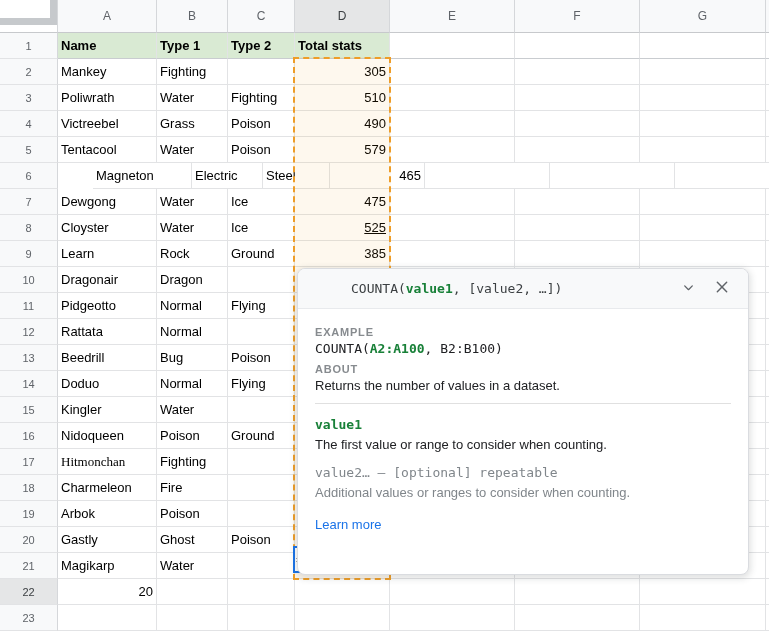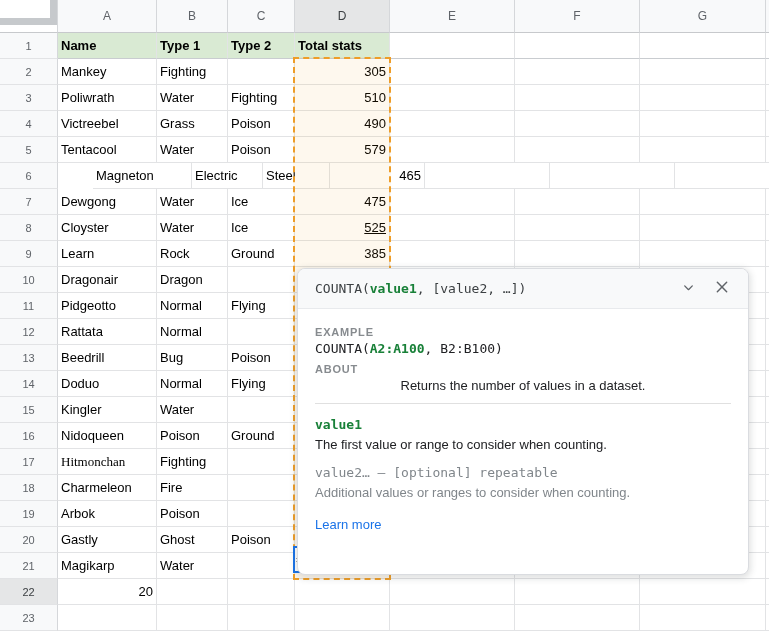--- a/index.html
+++ b/index.html
@@ -46,28 +46,28 @@
   .formula-cell .range-ref{color:#f08200;}
   .formula-cell .cursor{display:inline-block;width:2px;height:15px;background:#1a73e8;
                         vertical-align:-3px;}
 
   
   .popup{position:absolute;left:297px;top:268px;width:452px;height:307px;box-sizing:border-box;
          background:#fff;border:1px solid #dadce0;border-radius:8px;z-index:10;overflow:hidden;
          box-shadow:0 2px 6px 2px rgba(60,64,67,.15);}
   .popup-header{height:39px;display:flex;align-items:center;gap:6px;padding:0 12px 0 17px;
                 background:#f8f9fa;border-bottom:1px solid #e8eaed;}
-  .sig{flex:1;font-family:"DejaVu Sans Mono","Liberation Mono",monospace;font-size:13px;color:#3c4043;}
+  .sig{flex:1;font-family:"DejaVu Sans Mono","Liberation Mono",monospace;font-size:13px;color:#3c4043;margin-left:36px;}
   .code-green{color:#188038;font-weight:700;}
   .icon-btn{width:28px;height:28px;display:flex;align-items:center;justify-content:center;cursor:pointer;}
   .popup-body{padding:10px 17px 0;}
   .section-label{font-size:11px;font-weight:700;color:#878b8f;letter-spacing:.8px;margin:7px 0 3px;}
   .codeline{font-family:"DejaVu Sans Mono","Liberation Mono",monospace;font-size:13px;color:#202124;
             margin:1px 0 6px;}
-  .about-text{font-size:13px;color:#202124;margin:2px 0 10px;text-align:center;}
+  .about-text{font-size:13px;color:#202124;margin:2px 0 10px;}
   .divider{border-top:1px solid #e0e0e0;margin:10px 0 13px;}
   .param-name{font-family:"DejaVu Sans Mono","Liberation Mono",monospace;font-size:13px;margin:0 0 5px;}
   .param-name.primary{color:#188038;font-weight:700;}
   .param-name.secondary{color:#80868b;}
   .param-desc{font-size:13px;color:#202124;margin:0 0 13px;}
   .param-desc.secondary{color:#80868b;margin-bottom:15px;}
   .learn-more{font-size:13px;color:#1a73e8;cursor:pointer;display:inline-block;margin:2px 0 0;}
 </style>
 </head>
 <body>

